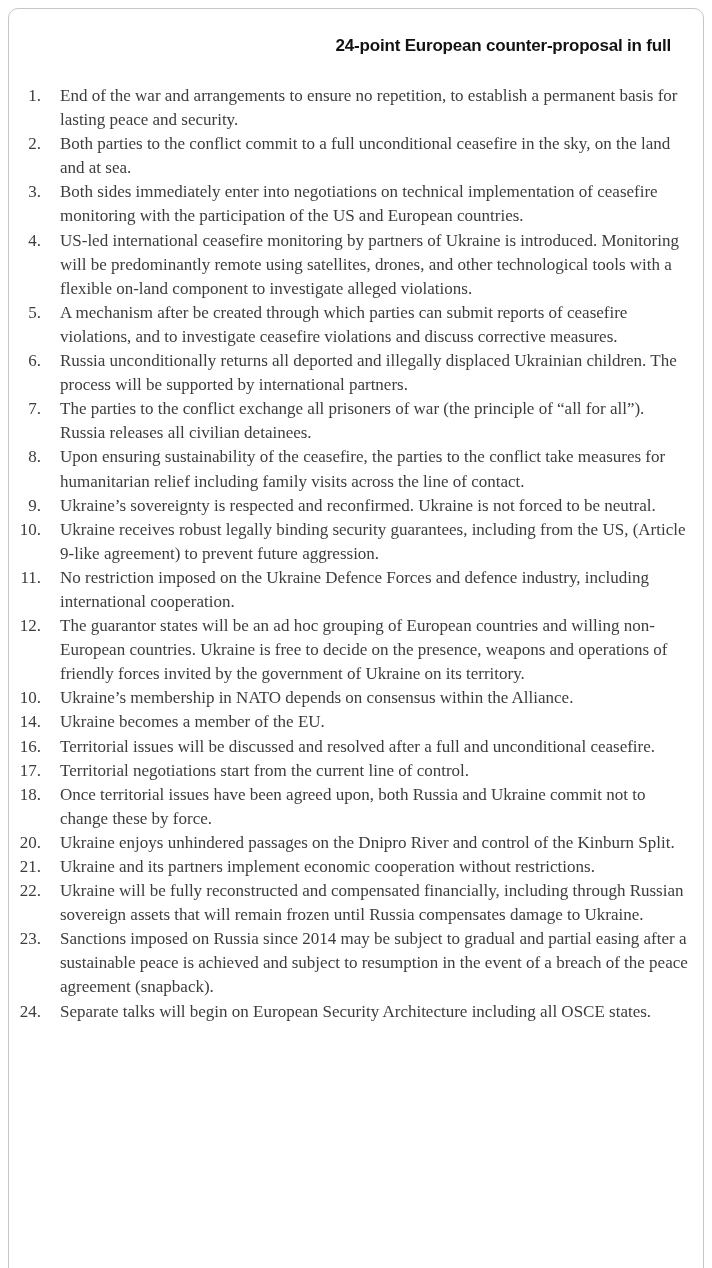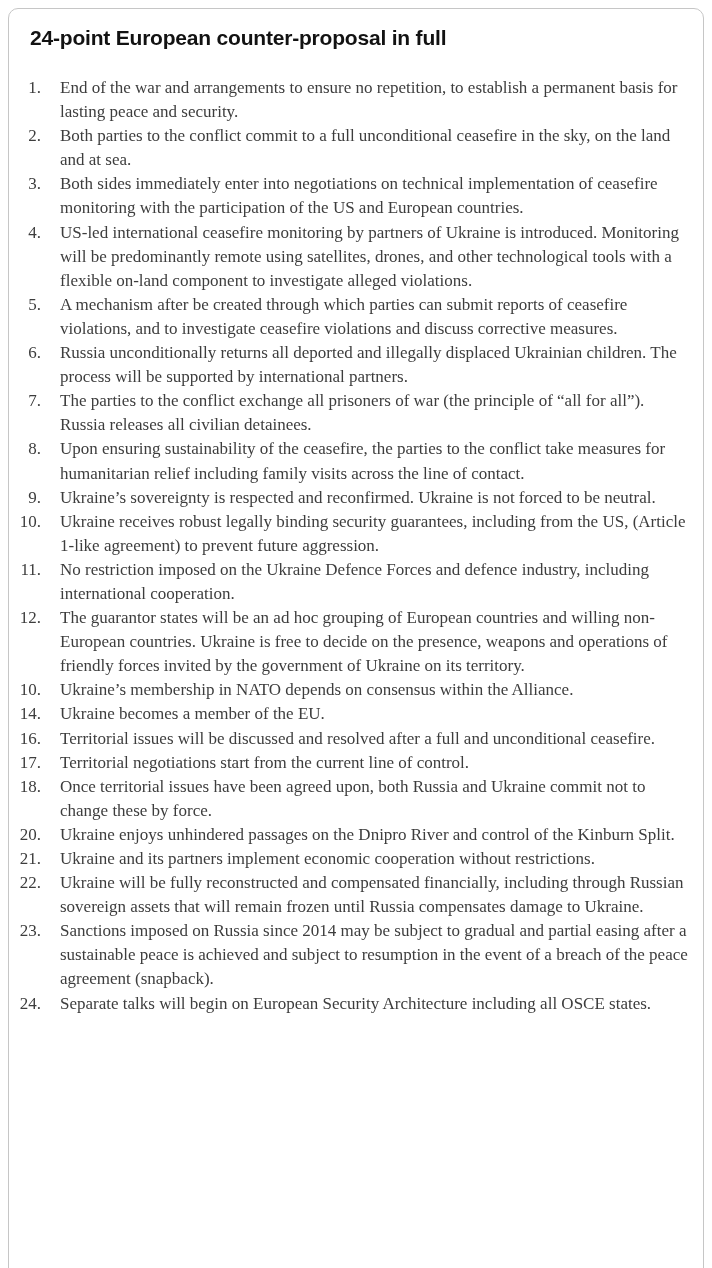--- a/index.html
+++ b/index.html
@@ -15,28 +15,29 @@
     position: absolute;
     top: 8px;
     left: 8px;
     right: 8px;
     bottom: -14px;            
     border: 1px solid #c6c6c6;
     border-radius: 10px;
     background: #ffffff;
   }
   .title {
-    margin: 0;
+    margin: 8px;
     padding: 17px 24px 0 21px;
     font-family: "Liberation Sans", sans-serif;
     font-weight: 700;
-    font-size: 21px;
+    font-size: 17px;
     line-height: 24px;
     letter-spacing: -0.2px;
     color: #121212;
+    text-align: right;
   }
   .list {
     margin: 26px 0 0 0;
     padding: 0;
     list-style: none;
   }
   .list li {
     display: flex;
     font-family: "Liberation Serif", "DejaVu Serif", serif;
     font-size: 17px;
@@ -91,21 +92,21 @@
       <li>
         <span class="num">8.</span>
         <span class="txt">Upon ensuring sustainability of the ceasefire, the parties to the conflict take measures for humanitarian relief including family visits across the line of contact.</span>
       </li>
       <li>
         <span class="num">9.</span>
         <span class="txt">Ukraine’s sovereignty is respected and reconfirmed. Ukraine is not forced to be neutral.</span>
       </li>
       <li>
         <span class="num">10.</span>
-        <span class="txt">Ukraine receives robust legally binding security guarantees, including from the US, (Article 1-like agreement) to prevent future aggression.</span>
+        <span class="txt">Ukraine receives robust legally binding security guarantees, including from the US, (Article 9-like agreement) to prevent future aggression.</span>
       </li>
       <li>
         <span class="num">11.</span>
         <span class="txt">No restriction imposed on the Ukraine Defence Forces and defence industry, including international cooperation.</span>
       </li>
       <li>
         <span class="num">12.</span>
         <span class="txt">The guarantor states will be an ad hoc grouping of European countries and willing non-European countries. Ukraine is free to decide on the presence, weapons and operations of friendly forces invited by the government of Ukraine on its territory.</span>
       </li>
       <li>

